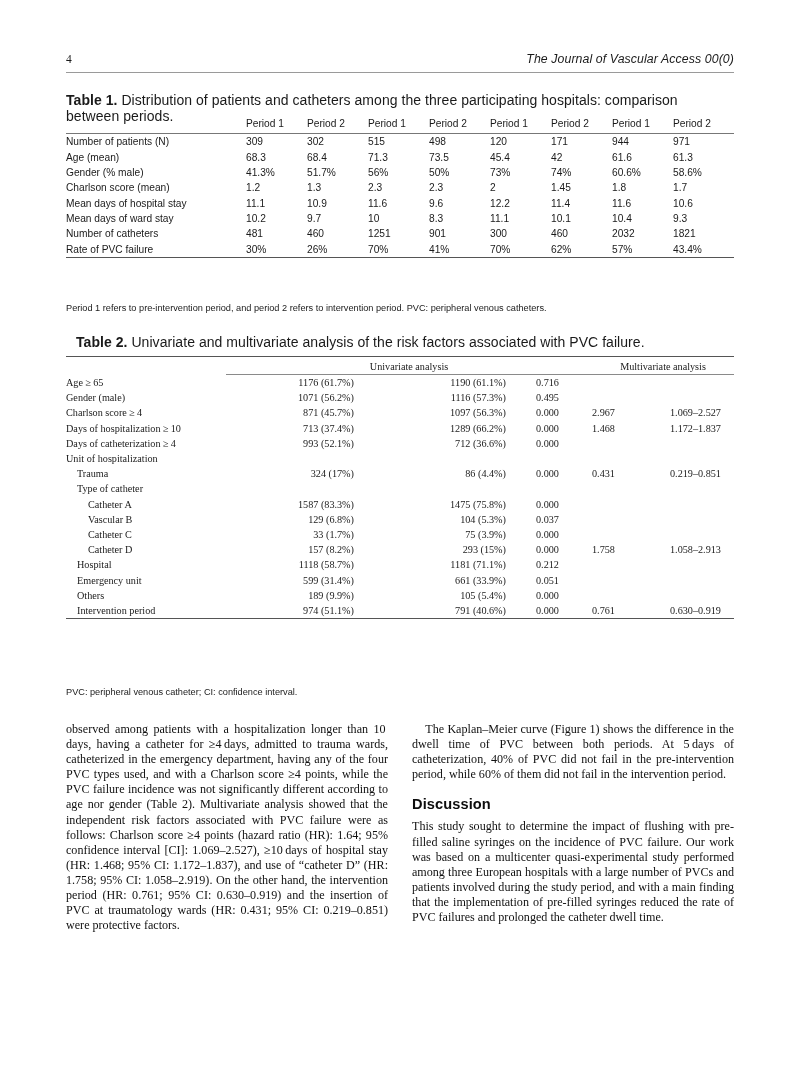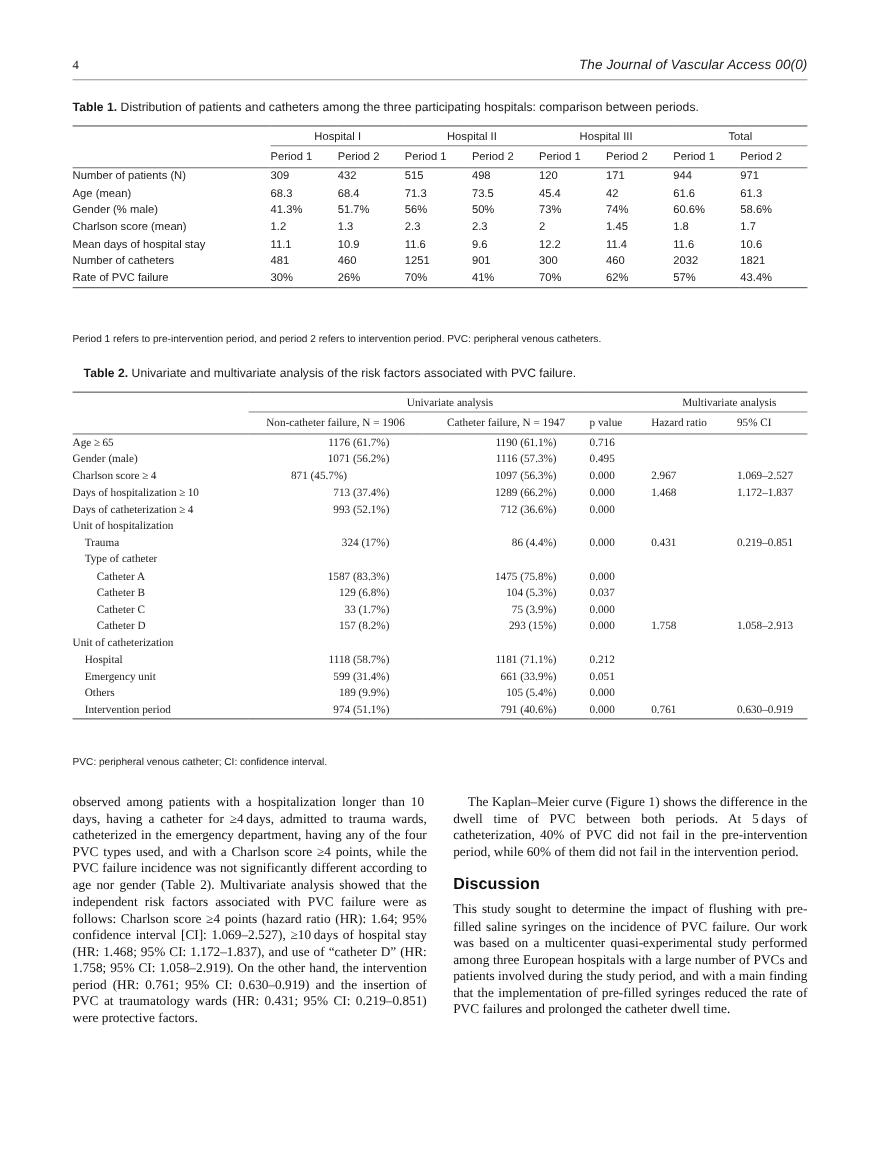--- a/index.html
+++ b/index.html
@@ -50,21 +50,21 @@
     top: 72px;
     width: 668px;
     height: 1px;
     background: #9a9a9a;
   }
 
   
   .tbl-caption {
     position: absolute;
     font-family: "Liberation Sans", sans-serif;
-    font-size: 11px;
+    font-size: 14px;
     color: #1a1a1a;
     letter-spacing: .05px;
   }
   .tbl-caption b { font-weight: bold; }
 
   table.t {
     position: absolute;
     border-collapse: collapse;
     font-family: "Liberation Sans", sans-serif;
     font-size: 10.2px;
@@ -142,50 +142,35 @@
       <col style="width:61px">
         <col style="width:61px">
       <col style="width:61px">
         <col style="width:61px">
       <col style="width:61px">
         <col style="width:61px">
       <col style="width:61px">
         <col style="width:61px">
     </colgroup>
     <tbody id="t1-body">
-        <tr class="rule-top">
-          <td></td>
-          <td colspan="2" class="grp u">
-            <span>Hospital I</span>
-          </td>
-          <td colspan="2" class="grp u">
-            <span>Hospital II</span>
-          </td>
-          <td colspan="2" class="grp u">
-            <span>Hospital III</span>
-          </td>
-          <td colspan="2" class="grp u">
-            <span>Total</span>
-          </td>
-        </tr>
         <tr class="rule-thin">
           <td></td>
           <td class="colhead leftcell">Period 1</td>
           <td class="colhead leftcell">Period 2</td>
           <td class="colhead leftcell">Period 1</td>
           <td class="colhead leftcell">Period 2</td>
           <td class="colhead leftcell">Period 1</td>
           <td class="colhead leftcell">Period 2</td>
           <td class="colhead leftcell">Period 1</td>
           <td class="colhead leftcell">Period 2</td>
         </tr>
         <tr>
           <td class="leftcell" style="padding: 2.2px 0px;">Number of patients (N)</td>
           <td class="leftcell" style="padding: 2.2px 0px;">309</td>
-          <td class="leftcell" style="padding: 2.2px 0px;">432</td>
+          <td class="leftcell" style="padding: 2.2px 0px;">302</td>
           <td class="leftcell" style="padding: 2.2px 0px;">515</td>
           <td class="leftcell" style="padding: 2.2px 0px;">498</td>
           <td class="leftcell" style="padding: 2.2px 0px;">120</td>
           <td class="leftcell" style="padding: 2.2px 0px;">171</td>
           <td class="leftcell" style="padding: 2.2px 0px;">944</td>
           <td class="leftcell" style="padding: 2.2px 0px;">971</td>
         </tr>
         <tr>
           <td class="leftcell" style="padding: 2.2px 0px;">Age (mean)</td>
           <td class="leftcell" style="padding: 2.2px 0px;">68.3</td>
@@ -222,20 +207,31 @@
         <tr>
           <td class="leftcell" style="padding: 2.2px 0px;">Mean days of hospital stay</td>
           <td class="leftcell" style="padding: 2.2px 0px;">11.1</td>
           <td class="leftcell" style="padding: 2.2px 0px;">10.9</td>
           <td class="leftcell" style="padding: 2.2px 0px;">11.6</td>
           <td class="leftcell" style="padding: 2.2px 0px;">9.6</td>
           <td class="leftcell" style="padding: 2.2px 0px;">12.2</td>
           <td class="leftcell" style="padding: 2.2px 0px;">11.4</td>
           <td class="leftcell" style="padding: 2.2px 0px;">11.6</td>
           <td class="leftcell" style="padding: 2.2px 0px;">10.6</td>
+        </tr>
+        <tr>
+          <td class="leftcell" style="padding: 2.2px 0px;">Mean days of ward stay</td>
+          <td class="leftcell" style="padding: 2.2px 0px;">10.2</td>
+          <td class="leftcell" style="padding: 2.2px 0px;">9.7</td>
+          <td class="leftcell" style="padding: 2.2px 0px;">10</td>
+          <td class="leftcell" style="padding: 2.2px 0px;">8.3</td>
+          <td class="leftcell" style="padding: 2.2px 0px;">11.1</td>
+          <td class="leftcell" style="padding: 2.2px 0px;">10.1</td>
+          <td class="leftcell" style="padding: 2.2px 0px;">10.4</td>
+          <td class="leftcell" style="padding: 2.2px 0px;">9.3</td>
         </tr>
         <tr>
           <td class="leftcell" style="padding: 2.2px 0px;">Number of catheters</td>
           <td class="leftcell" style="padding: 2.2px 0px;">481</td>
           <td class="leftcell" style="padding: 2.2px 0px;">460</td>
           <td class="leftcell" style="padding: 2.2px 0px;">1251</td>
           <td class="leftcell" style="padding: 2.2px 0px;">901</td>
           <td class="leftcell" style="padding: 2.2px 0px;">300</td>
           <td class="leftcell" style="padding: 2.2px 0px;">460</td>
           <td class="leftcell" style="padding: 2.2px 0px;">2032</td>
@@ -274,47 +270,39 @@
     <tbody id="t2-body">
         <tr class="rule-top">
           <td></td>
           <td colspan="3" class="grp u">
             <span>Univariate analysis</span>
           </td>
           <td colspan="2" class="grp u">
             <span>Multivariate analysis</span>
           </td>
         </tr>
-        <tr class="rule-thin">
-          <td></td>
-          <td class="colhead" style="text-align: center;">Non-catheter failure, N = 1906</td>
-          <td class="colhead" style="text-align: center;">Catheter failure, N = 1947</td>
-          <td class="colhead" style="text-align: left;">p value</td>
-          <td class="colhead" style="text-align: left;">Hazard ratio</td>
-          <td class="colhead" style="text-align: left;">95% CI</td>
-        </tr>
         <tr>
           <td class="leftcell" style="padding: 2.1px 0px;">Age ≥ 65</td>
           <td class="numcell" style="padding: 2.1px 30px 2.1px 0px;">1176 (61.7%)</td>
           <td class="numcell" style="padding: 2.1px 30px 2.1px 0px;">1190 (61.1%)</td>
           <td class="leftcell" style="padding: 2.1px 0px;">0.716</td>
           <td class="leftcell" style="padding: 2.1px 0px;"></td>
           <td class="leftcell" style="padding: 2.1px 0px;"></td>
         </tr>
         <tr>
           <td class="leftcell" style="padding: 2.1px 0px;">Gender (male)</td>
           <td class="numcell" style="padding: 2.1px 30px 2.1px 0px;">1071 (56.2%)</td>
           <td class="numcell" style="padding: 2.1px 30px 2.1px 0px;">1116 (57.3%)</td>
           <td class="leftcell" style="padding: 2.1px 0px;">0.495</td>
           <td class="leftcell" style="padding: 2.1px 0px;"></td>
           <td class="leftcell" style="padding: 2.1px 0px;"></td>
         </tr>
         <tr>
           <td class="leftcell" style="padding: 2.1px 0px;">Charlson score ≥ 4</td>
-          <td class="numcell" style="padding: 2.1px 30px 2.1px 0px; text-align: center;">871 (45.7%)</td>
+          <td class="numcell" style="padding: 2.1px 30px 2.1px 0px;">871 (45.7%)</td>
           <td class="numcell" style="padding: 2.1px 30px 2.1px 0px;">1097 (56.3%)</td>
           <td class="leftcell" style="padding: 2.1px 0px;">0.000</td>
           <td class="leftcell" style="padding: 2.1px 0px;">2.967</td>
           <td class="leftcell" style="padding: 2.1px 0px;">1.069–2.527</td>
         </tr>
         <tr>
           <td class="leftcell" style="padding: 2.1px 0px;">Days of hospitalization ≥ 10</td>
           <td class="numcell" style="padding: 2.1px 30px 2.1px 0px;">713 (37.4%)</td>
           <td class="numcell" style="padding: 2.1px 30px 2.1px 0px;">1289 (66.2%)</td>
           <td class="leftcell" style="padding: 2.1px 0px;">0.000</td>
@@ -355,21 +343,21 @@
         </tr>
         <tr>
           <td class="leftcell" style="padding: 2.1px 0px 2.1px 22px;">Catheter A</td>
           <td class="numcell" style="padding: 2.1px 30px 2.1px 0px;">1587 (83.3%)</td>
           <td class="numcell" style="padding: 2.1px 30px 2.1px 0px;">1475 (75.8%)</td>
           <td class="leftcell" style="padding: 2.1px 0px;">0.000</td>
           <td class="leftcell" style="padding: 2.1px 0px;"></td>
           <td class="leftcell" style="padding: 2.1px 0px;"></td>
         </tr>
         <tr>
-          <td class="leftcell" style="padding: 2.1px 0px 2.1px 22px;">Catheter B</td>
+          <td class="leftcell" style="padding: 2.1px 0px 2.1px 22px;">Vascular B</td>
           <td class="numcell" style="padding: 2.1px 30px 2.1px 0px;">129 (6.8%)</td>
           <td class="numcell" style="padding: 2.1px 30px 2.1px 0px;">104 (5.3%)</td>
           <td class="leftcell" style="padding: 2.1px 0px;">0.037</td>
           <td class="leftcell" style="padding: 2.1px 0px;"></td>
           <td class="leftcell" style="padding: 2.1px 0px;"></td>
         </tr>
         <tr>
           <td class="leftcell" style="padding: 2.1px 0px 2.1px 22px;">Catheter C</td>
           <td class="numcell" style="padding: 2.1px 30px 2.1px 0px;">33 (1.7%)</td>
           <td class="numcell" style="padding: 2.1px 30px 2.1px 0px;">75 (3.9%)</td>
@@ -377,28 +365,20 @@
           <td class="leftcell" style="padding: 2.1px 0px;"></td>
           <td class="leftcell" style="padding: 2.1px 0px;"></td>
         </tr>
         <tr>
           <td class="leftcell" style="padding: 2.1px 0px 2.1px 22px;">Catheter D</td>
           <td class="numcell" style="padding: 2.1px 30px 2.1px 0px;">157 (8.2%)</td>
           <td class="numcell" style="padding: 2.1px 30px 2.1px 0px;">293 (15%)</td>
           <td class="leftcell" style="padding: 2.1px 0px;">0.000</td>
           <td class="leftcell" style="padding: 2.1px 0px;">1.758</td>
           <td class="leftcell" style="padding: 2.1px 0px;">1.058–2.913</td>
-        </tr>
-        <tr>
-          <td class="leftcell" style="padding: 2.1px 0px;">Unit of catheterization</td>
-          <td class="numcell" style="padding: 2.1px 30px 2.1px 0px;"></td>
-          <td class="numcell" style="padding: 2.1px 30px 2.1px 0px;"></td>
-          <td class="leftcell" style="padding: 2.1px 0px;"></td>
-          <td class="leftcell" style="padding: 2.1px 0px;"></td>
-          <td class="leftcell" style="padding: 2.1px 0px;"></td>
         </tr>
         <tr>
           <td class="leftcell" style="padding: 2.1px 0px 2.1px 11px;">Hospital</td>
           <td class="numcell" style="padding: 2.1px 30px 2.1px 0px;">1118 (58.7%)</td>
           <td class="numcell" style="padding: 2.1px 30px 2.1px 0px;">1181 (71.1%)</td>
           <td class="leftcell" style="padding: 2.1px 0px;">0.212</td>
           <td class="leftcell" style="padding: 2.1px 0px;"></td>
           <td class="leftcell" style="padding: 2.1px 0px;"></td>
         </tr>
         <tr>

